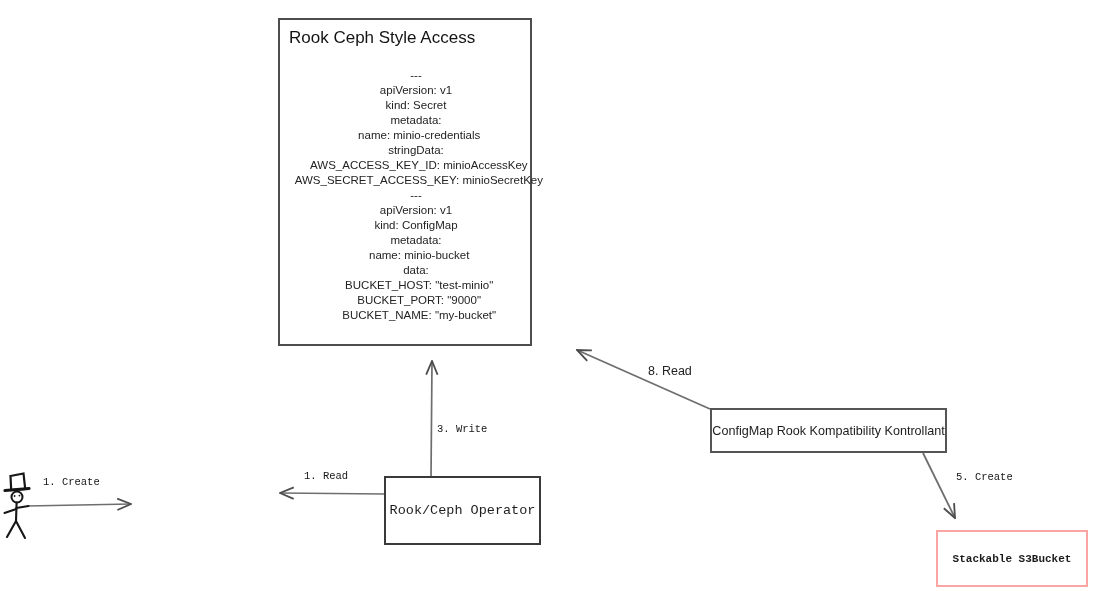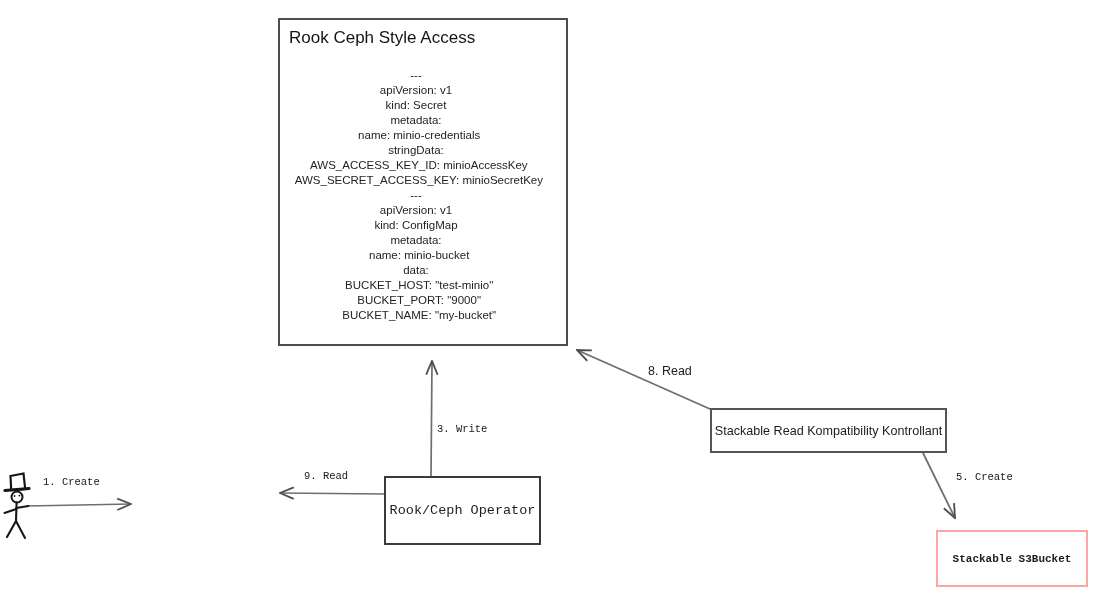--- a/index.html
+++ b/index.html
@@ -22,21 +22,21 @@
   .node {
     position: absolute;
     background: #ffffff;
     display: flex;
     align-items: center;
     justify-content: center;
     text-align: center;
   }
   .access-box {
     left: 278px; top: 18px;
-    width: 290px; height: 328px;
+    width: 254px; height: 328px;
     border: 2px solid #4d4d4d;
     background: #ffffff;
     text-decoration: underline;
   }
   .access-title {
     position: absolute;
     left: 9px; top: 8px;
     font-size: 17px;
     color: #141414;
     white-space: nowrap;
@@ -171,26 +171,26 @@
   BUCKET_PORT: "9000"
   BUCKET_NAME: "my-bucket"</pre>
   </div>
 
 
   <div class="node operator-box">
     <span>Rook/Ceph Operator</span>
   </div>
 
   <div class="node kontrollant-box">
-    <span>Stackable Read Kompatibility Kontrollant</span>
+    <span>ConfigMap Rook Kompatibility Kontrollant</span>
   </div>
 
   <div class="node s3-box">
     <span>Stackable S3Bucket</span>
   </div>
 
   <div class="edge-label edge-label-1">1. Create</div>
-  <div class="edge-label edge-label-2">9. Read</div>
+  <div class="edge-label edge-label-2">1. Read</div>
   <div class="edge-label edge-label-3">3. Write</div>
   <div class="edge-label edge-label-4">8. Read</div>
   <div class="edge-label edge-label-5">5. Create</div>
 
 </div>
 
 </body></html>

